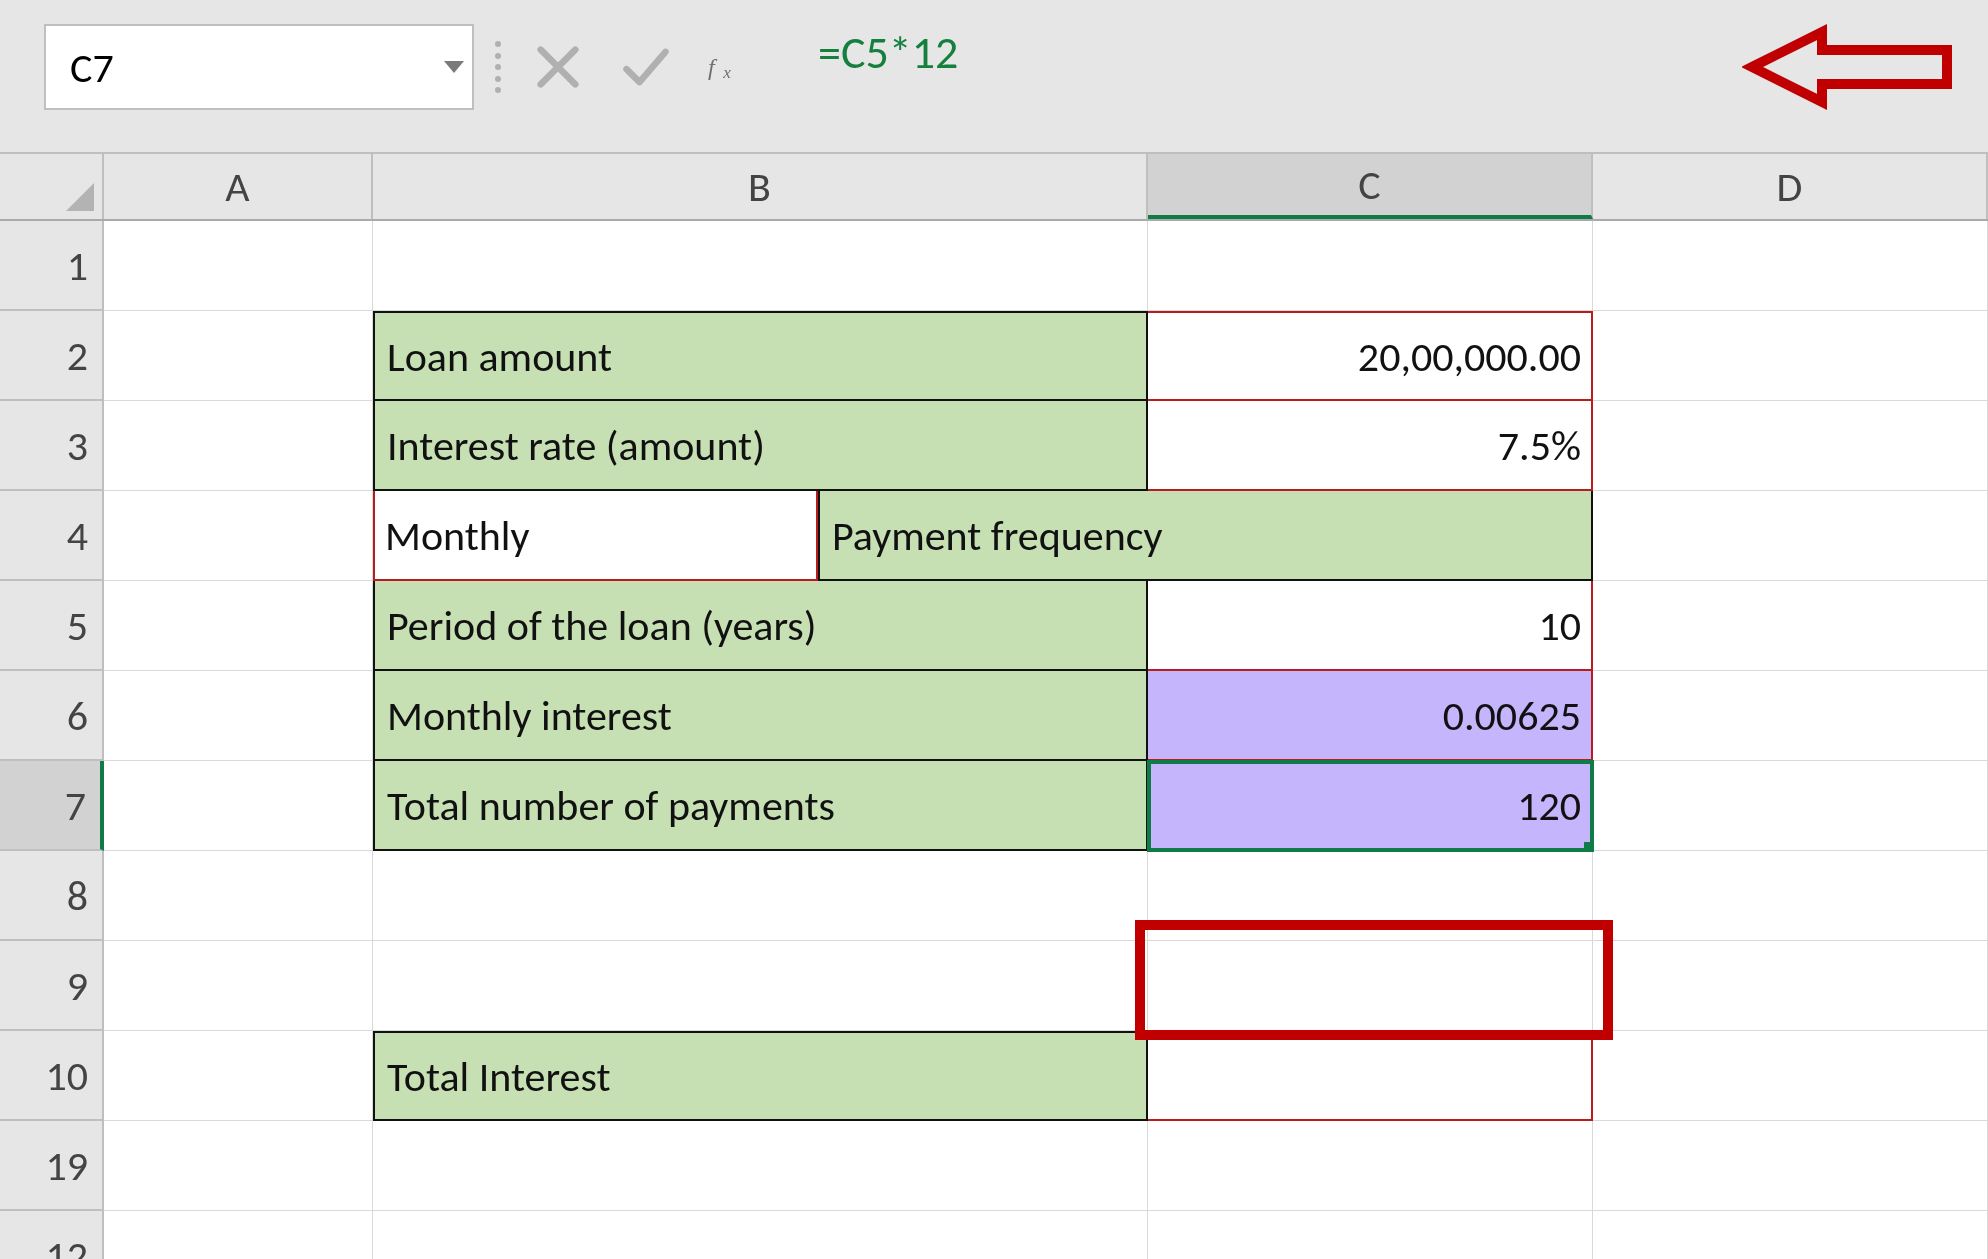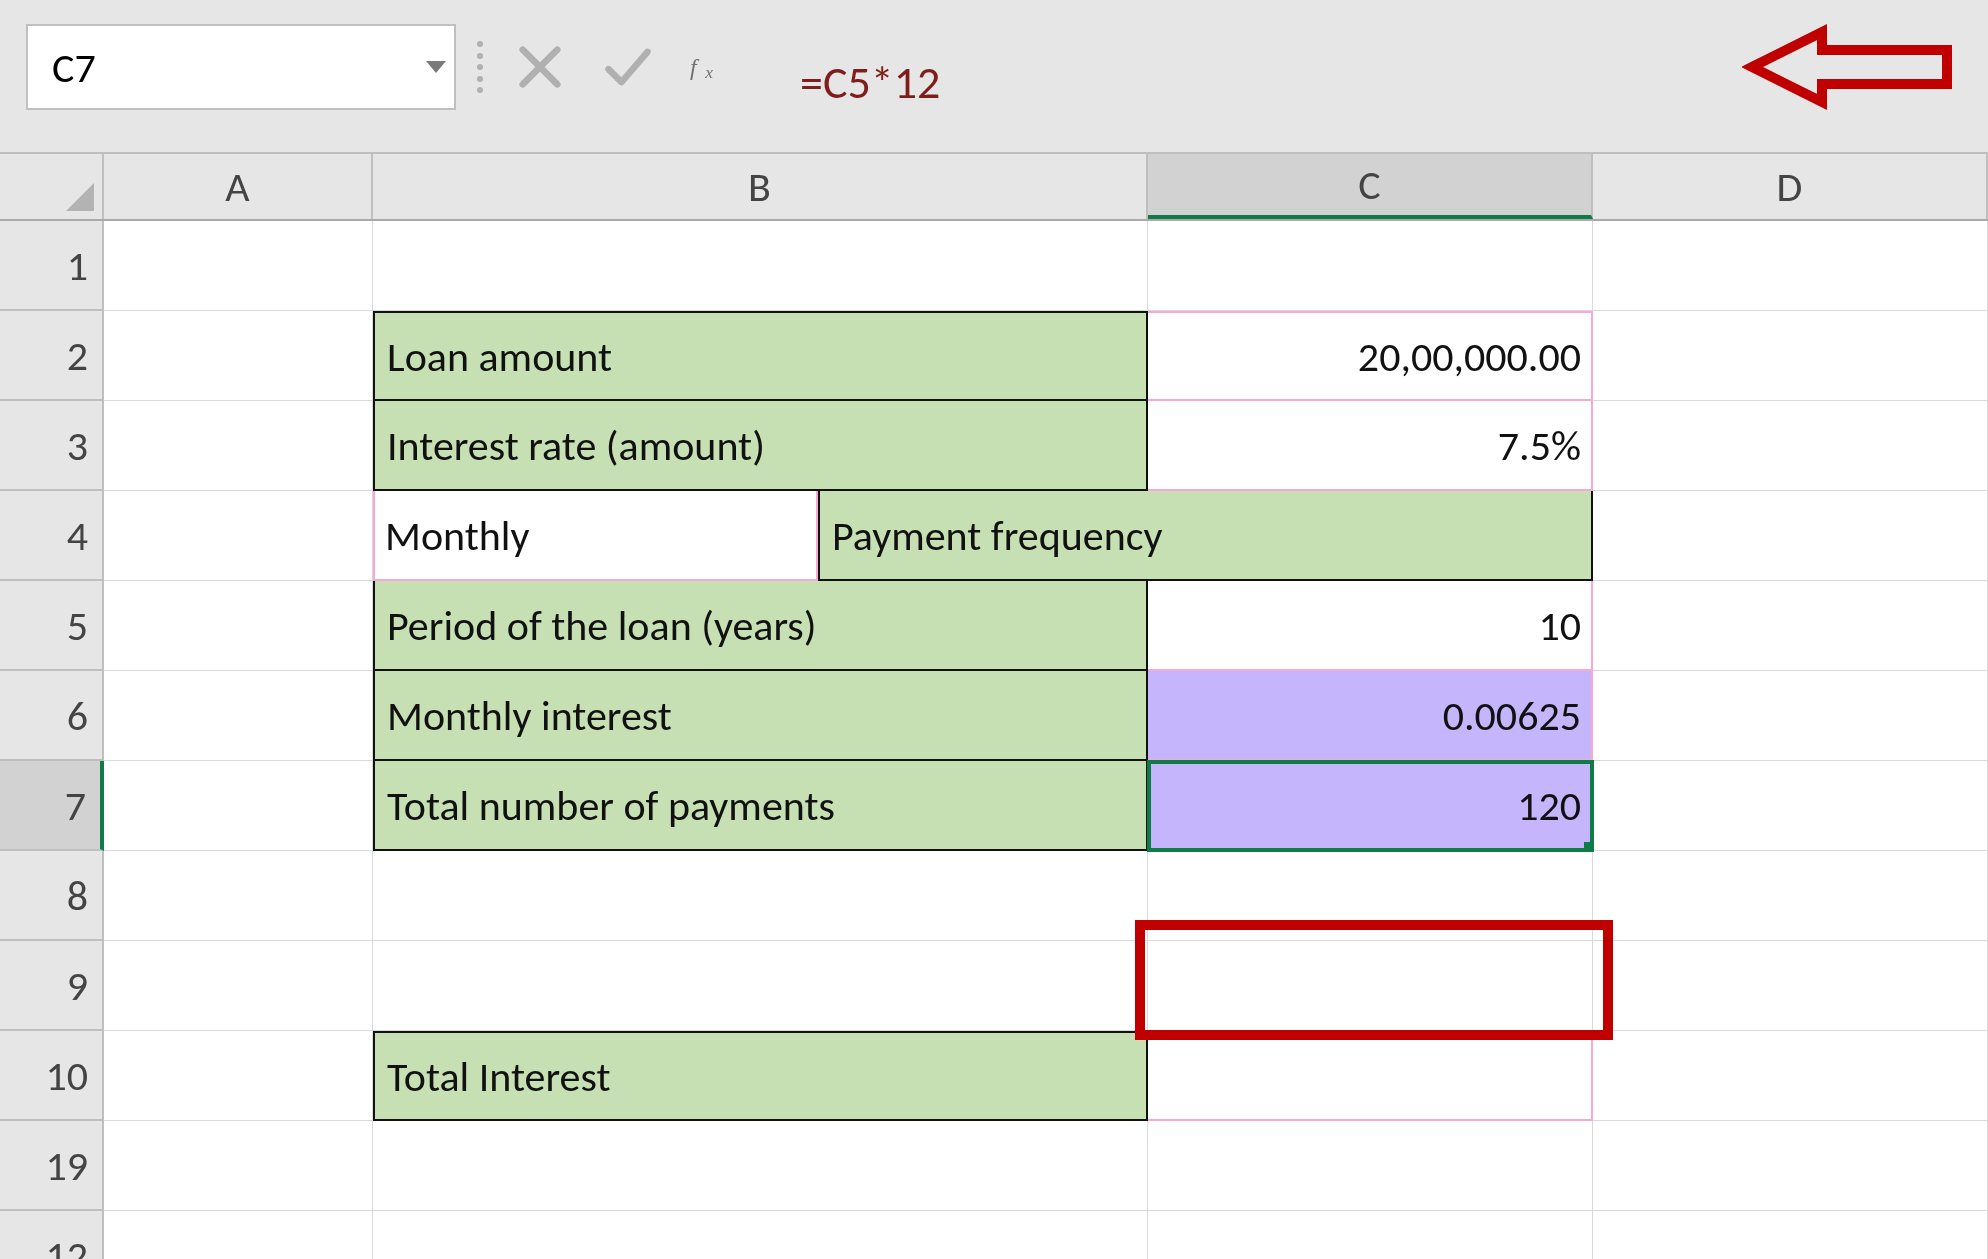--- a/index.html
+++ b/index.html
@@ -2,21 +2,21 @@
 <html><head>
 <meta charset="utf-8">
 <style>
   * { box-sizing: border-box; margin: 0; padding: 0; }
   html, body { width: 1988px; height: 1259px; font-family: Calibri, Arial, sans-serif; background: #e6e6e6; overflow: hidden; }
 
   
   .formula-bar {
     display: flex;
     align-items: center;
-    padding: 22px 26px 40px 26px;
+    padding: 22px 26px 40px 44px;
     gap: 18px;
     background: #e6e6e6;
   }
   .name-box {
     width: 430px;
     height: 86px;
     background: #fff;
     border: 2px solid #bfbfbf;
     display: flex;
     align-items: center;
@@ -42,24 +42,24 @@
     justify-content: space-between;
     padding: 4px 0;
   }
   .fb-sep span { display:block; width:6px; height:6px; background:#b0b0b0; border-radius:50%; margin:2px auto; }
   .fb-icons { display:flex; align-items:center; gap:36px; padding:0 10px; }
   .fb-icons svg { width:52px; height:52px; }
   .formula-input {
     flex: 1;
     height: 86px;
     display: flex;
-    align-items: flex-end;
+    align-items: flex-start;
     padding-left: 30px;
     font-size: 46px;
-    color: #7f1d1d;
+    color: #15803d;
   }
   .arrow-annot { width:220px; height:90px; }
 
   
   .sheet { position:relative; background:#fff; }
 
   .col-headers { display:flex; border-top:2px solid #bfbfbf; border-bottom:2px solid #aaa; }
   .select-all {
     width:104px; height:65px; background:#e6e6e6; border-right:2px solid #bfbfbf;
     position:relative;
@@ -87,21 +87,21 @@
   .cell {
     border-right:1px solid #d9d9d9; border-bottom:1px solid #d9d9d9;
     display:flex; align-items:center; font-size:42px; color:#111;
     padding:12px 10px; overflow:hidden; white-space:nowrap;
   }
   .cell.colA{width:269px;} .cell.colB{width:775px;} .cell.colC{width:445px;} .cell.colD{width:395px;}
   .right{justify-content:flex-end;} .left{justify-content:flex-start;}
 
   
   .label { background:#c6e0b4; border:2px solid #111; font-size:42px; padding-left:12px; }
-  .value { border:2px solid #f9a8d4; background:#fff; }
+  .value { border:2px solid #b91c1c; background:#fff; }
   .value.grey { background:#c4b5fd; }
   .bt0{border-top-width:0px;} 
   .cell.colB.label + .cell.colC.value { border-left-width:0; }
 
   
   .active-cell {
     outline:4px solid #0f7b46; outline-offset:-3px; position:relative;
   }
   .active-cell::after{
     content:""; position:absolute; right:-7px; bottom:-7px;

